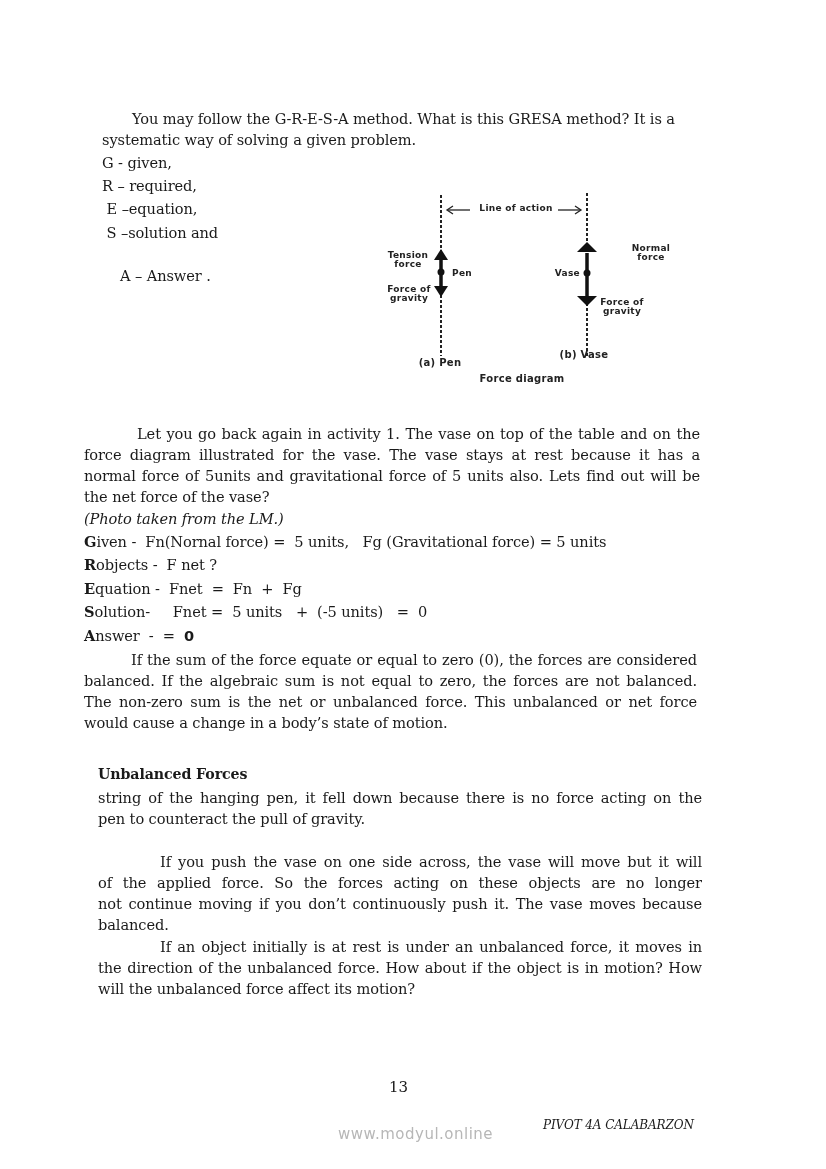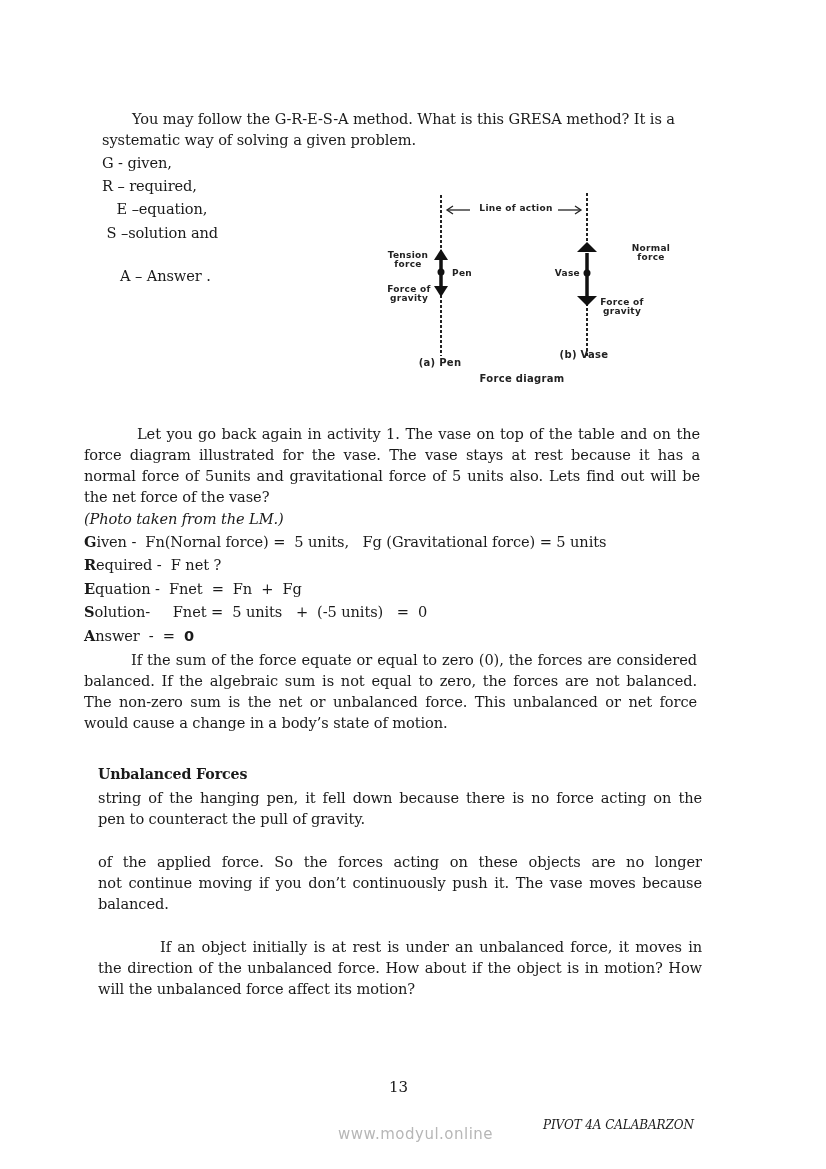--- a/index.html
+++ b/index.html
@@ -19,21 +19,21 @@
     .line { display:block; height:21px; }
   </style>
 </head>
 <body>
 
 <div class="abs t" style="left:132px; top:108px;">You may follow the G-R-E-S-A method. What is this GRESA method? It is a</div>
 <div class="abs t" style="left:102px; top:129px;">systematic way of solving a given problem.</div>
 
 <div class="abs t" style="left:102px; top:152px;">G - given,</div>
 <div class="abs t" style="left:102px; top:175px;">R – required,</div>
-<div class="abs t" style="left:112px; top:198px; white-space:pre;"> E –equation,</div>
+<div class="abs t" style="left:102px; top:198px; white-space:pre;"> E –equation,</div>
 <div class="abs t" style="left:102px; top:222px; white-space:pre;"> S –solution and</div>
 <div class="abs t" style="left:120px; top:245px;margin-top:20px;">A – Answer .</div>
 
 <div class="abs" style="left:370px; top:190px; width:300px; height:200px;">
   <svg width="300" height="200" viewBox="0 0 300 200">
 
     <line x1="71" y1="5" x2="71" y2="166" stroke="#222" stroke-width="2" stroke-dasharray="3,2"></line>
     <line x1="217" y1="3" x2="217" y2="166" stroke="#222" stroke-width="2" stroke-dasharray="3,2"></line>
 
     <line x1="78" y1="20" x2="100" y2="20" stroke="#222" stroke-width="1.3"></line>
@@ -65,40 +65,41 @@
 
 <div class="abs" style="left:84px; top:423px; width:616px;">
   <span class="t line just just-full" style="text-indent:53px;">Let you go back again in activity 1. The vase on top of the table and on the</span>
   <span class="t line just just-full">force diagram illustrated for the vase. The vase stays at rest because it has a</span>
   <span class="t line just just-full">normal force of 5units and gravitational force of 5 units also. Lets find out will be</span>
   <span class="t line">the net force of the vase?</span>
 </div>
 <div class="abs t italic" style="left:84px; top:508px;">(Photo taken from the LM.)</div>
 
 <div class="abs t" style="left:84px; top:531px; white-space:pre;"><b class="cap">G</b><span>iven -  Fn(Nornal force) =  5 units,   Fg (Gravitational force) = 5 units</span></div>
-<div class="abs t" style="left:84px; top:554px; white-space:pre;"><b class="cap">R</b><span>equired -  F net ?</span></div>
+<div class="abs t" style="left:84px; top:554px; white-space:pre;"><b class="cap">R</b><span>objects -  F net ?</span></div>
 <div class="abs t" style="left:84px; top:578px; white-space:pre;"><b class="cap">E</b><span>quation -  Fnet  =  Fn  +  Fg</span></div>
 <div class="abs t" style="left:84px; top:601px; white-space:pre;"><b class="cap">S</b><span>olution-     Fnet =  5 units   +  (-5 units)   =  0</span></div>
 <div class="abs t" style="left:84px; top:625px; white-space:pre;"><b class="cap">A</b><span>nswer  -  =  </span><b style="font-family:'DejaVu Sans', sans-serif;">0</b></div>
 
 <div class="abs" style="left:84px; top:649px; width:613px;">
   <span class="t line just just-full" style="text-indent:47px;">If the sum of the force equate or equal to zero (0), the forces are considered</span>
   <span class="t line just just-full">balanced. If the algebraic sum is not equal to zero, the forces are not balanced.</span>
   <span class="t line just just-full">The non-zero sum is the net or unbalanced force. This unbalanced or net force</span>
   <span class="t line">would cause a change in a body’s state of motion.</span>
 </div>
 
 <div class="abs t heading" style="left:98px; top:764px;">Unbalanced Forces</div>
 
 <div class="abs" style="left:98px; top:787px; width:604px;">
   <span class="t line just just-full">string of the hanging pen, it fell down because there is no force acting  on the</span>
   <span class="t line">pen to counteract the pull of gravity.</span>
 </div>
 
 <div class="abs" style="left:98px; top:851px; width:604px;">
+  <span class="t line just just-full" style="text-indent:62px;">If you push the vase on one side across, the vase will move but it will</span>
   <span class="t line just just-full">of the applied force. So the forces acting on these objects are no longer</span>
   <span class="t line just just-full">not continue moving if you don’t continuously push it.  The vase moves because</span>
   <span class="t line">balanced.</span>
 </div>
 
 <div class="abs" style="left:98px; top:936px; width:604px;">
   <span class="t line just just-full" style="text-indent:62px;">If an object initially is at rest is under an unbalanced force, it moves in</span>
   <span class="t line just just-full">the direction of the unbalanced force. How about if the object is in motion?  How</span>
   <span class="t line">will the unbalanced force affect its motion?</span>
 </div>

